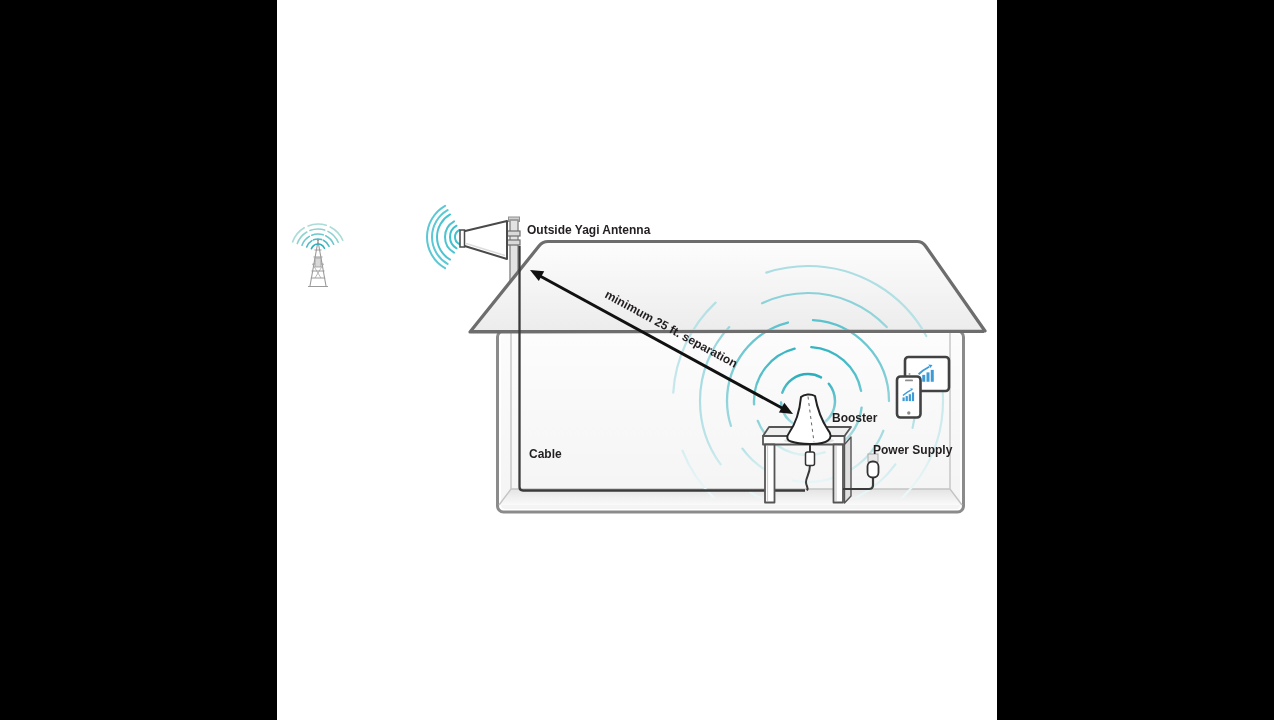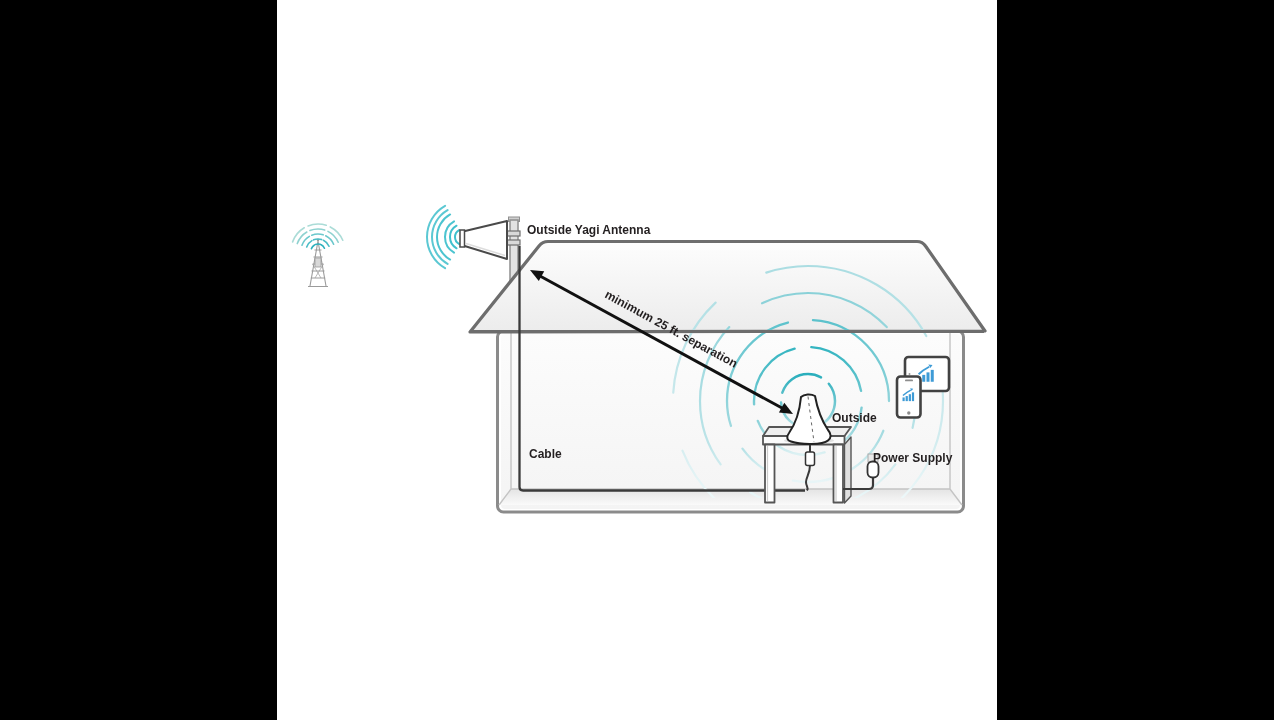--- a/index.html
+++ b/index.html
@@ -178,16 +178,16 @@
         <circle cx="631.8" cy="413" r="1.7" fill="#8d8d8d"></circle>
         <g fill="#3e9bd6">
           <use href="#sig" transform="translate(625.5,391) scale(0.92)"></use>
         </g>
       </g>
     </svg>
   </div>
 
   <div class="lbl" style="left:527px;top:224px;">Outside Yagi Antenna</div>
   <div class="lbl" id="sep-lbl" style="left:586px;top:323px;">minimum 25 ft. separation</div>
-  <div class="lbl" style="left:832px;top:412px;">Outside</div>
+  <div class="lbl" style="left:832px;top:412px;">Booster</div>
   <div class="lbl" style="left:529px;top:448px;">Cable</div>
-  <div class="lbl" style="left:873px;top:444px;margin-top:8px;">Power Supply</div>
+  <div class="lbl" style="left:873px;top:444px;">Power Supply</div>
 </div>
 
 </body></html>

